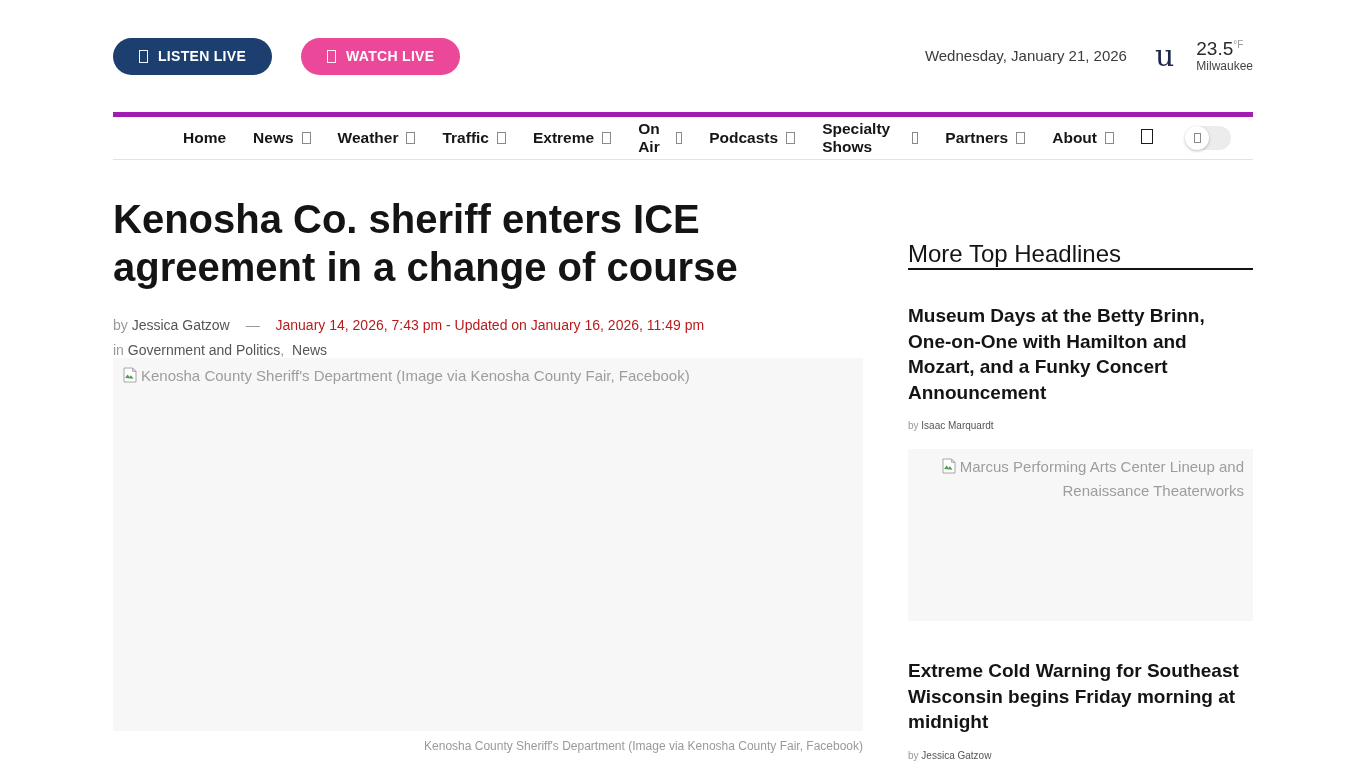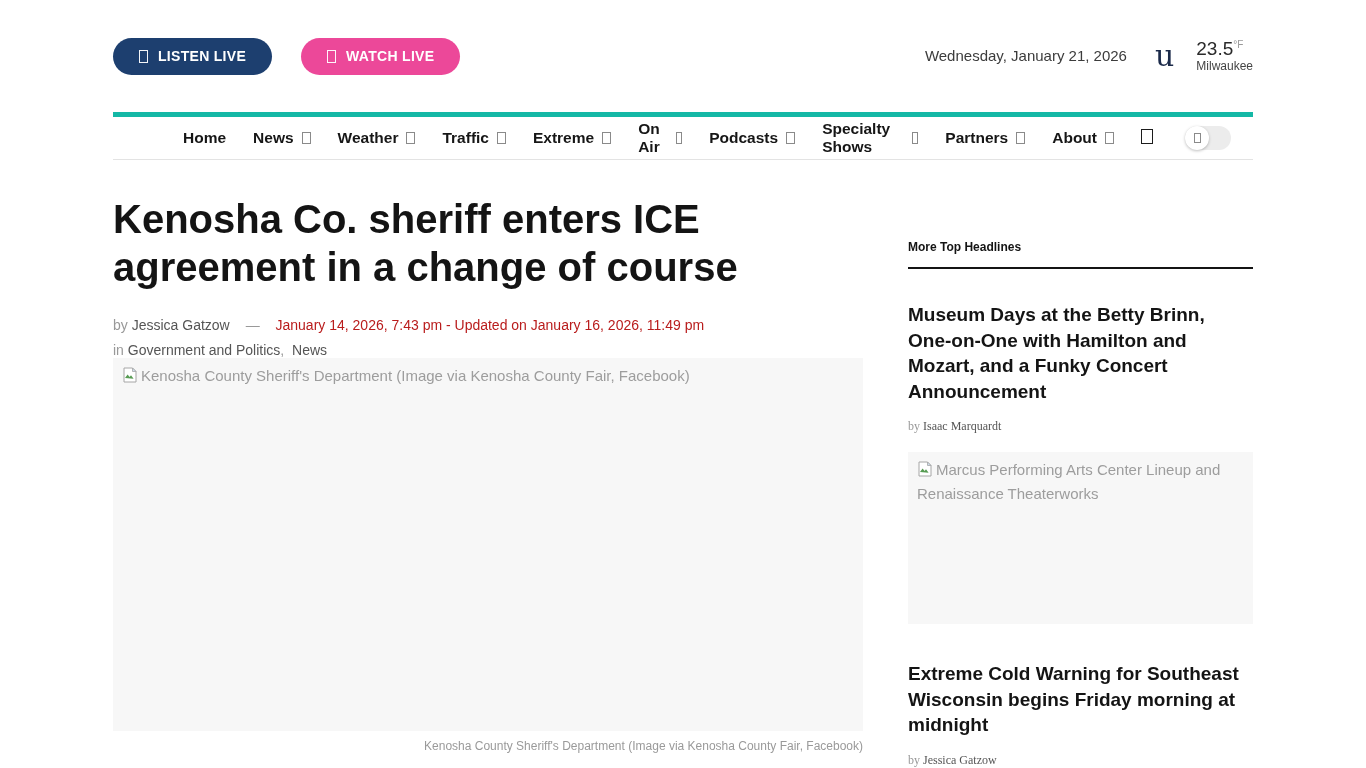--- a/index.html
+++ b/index.html
@@ -23,21 +23,21 @@
   .header-right { flex:1; display:flex; justify-content:flex-end;
     align-items:center; gap:28px; }
   .date-text { font-size:15px; color:#3c3c3c; }
   .weather { display:flex; align-items:center; gap:22px; cursor:pointer; }
   .weather-glyph { font-family:"DejaVu Serif",serif; font-size:30px; color:#1b2a4a; }
   .temp-line { font-size:19px; color:#2a2a2a; line-height:1.1; }
   .temp-unit { font-size:10px; color:#999; vertical-align:super; }
   .city { font-size:12px; color:#444; line-height:1.2; }
 
   
-  .nav { border-top:5px solid #14b8a6; border-bottom:1px solid #e3e3e3;
+  .nav { border-top:5px solid #a21caf; border-bottom:1px solid #e3e3e3;
     height:48px; display:flex; align-items:center; padding-left:70px; }
   .nav-item { display:inline-flex; align-items:center; gap:8px;
     margin-right:27px; font-size:15.5px; font-weight:700; color:#161616;
     text-decoration:none; cursor:pointer; }
   .tofu-gray { display:inline-block; width:9px; height:12px;
     border:1px solid #8a8a8a; }
   .nav-tools { margin-left:auto; display:flex; align-items:center; gap:32px;
     padding-right:22px; }
   .search-btn { background:none; border:none; cursor:pointer; }
   .tofu-dark { display:inline-block; width:12px; height:15px;
@@ -64,28 +64,28 @@
   .cat-link { color:#555; text-decoration:none; cursor:pointer; }
   .cat-comma { color:#999; margin-right:4px; }
 
   .img-placeholder { background:#f7f7f7; padding:7px 9px; }
   .main-img { height:373px; }
   .alt-text { font-size:15px; color:#9d9d9d; line-height:22px; }
   .broken-icon { display:inline-block; vertical-align:-2px; margin-right:3px; }
   .caption { margin-top:8px; font-size:12px; color:#9a9a9a; text-align:right; }
 
   
-  .side-heading { font-size:12px; font-weight:700; color:#141414;
-    padding-bottom:13px; border-bottom:2px solid #141414; margin-bottom:33px; }
+  .side-heading { font-size:24px; font-weight:400; color:#141414;
+    border-bottom:2px solid #141414; margin-bottom:33px; }
   .side-title { font-size:19px; line-height:25.5px; font-weight:700;
     color:#141414; text-decoration:none; display:block; margin-bottom:15px;
     cursor:pointer; }
-  .side-byline { font-size:12px; color:#999; margin-bottom:18px;font-family:Liberation Serif, serif; }
+  .side-byline { font-size:10px; color:#999; margin-bottom:18px; }
   .side-byline .author-link { color:#555; text-decoration:none; cursor:pointer; }
-  .side-img { cursor:pointer; }
+  .side-img { cursor:pointer;text-align:right; }
   .side-img-1 { height:172px; margin-bottom:37px; }
 </style>
 </head>
 <body>
 
 <div class="page">
 
   <div class="header">
     <div class="header-left">
       <button class="live-btn btn-blue">

